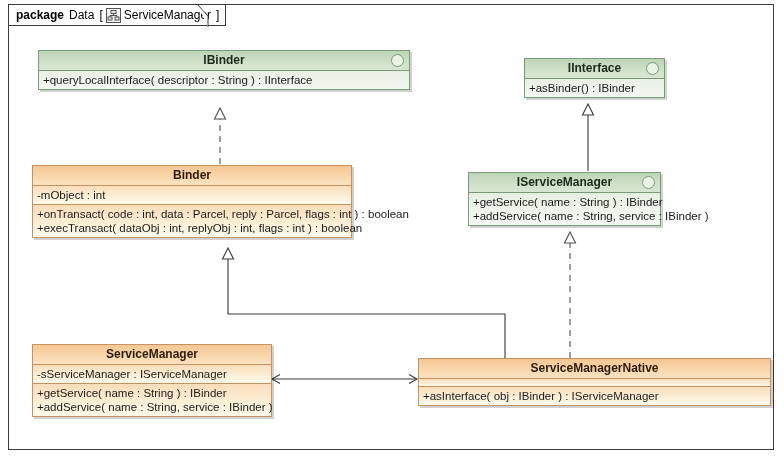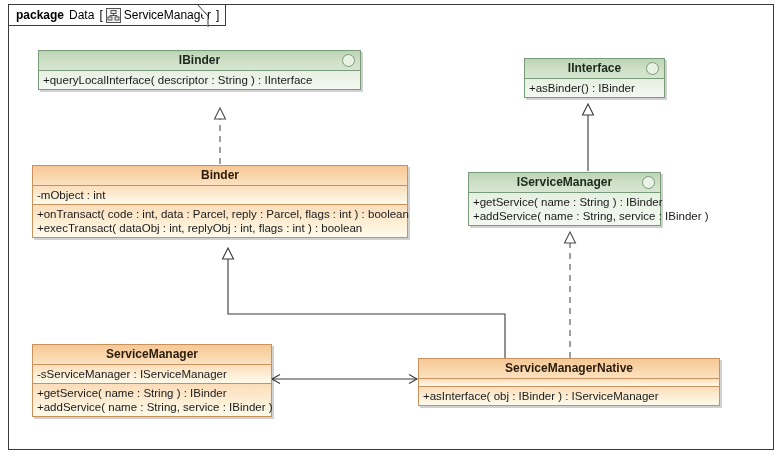--- a/index.html
+++ b/index.html
@@ -231,41 +231,41 @@
     </g>
 
      ServiceManagerNative (association, solid, open arrow) --&gt;
     <g>
       <path class="edge-solid" d="M272,379 L417,379"></path>
       <path class="open-arrow" d="M409,374.5 L417,379 L409,383.5"></path>
       <path class="open-arrow" d="M280,374.5 L272,379 L280,383.5"></path>
     </g>
   </svg>
 
-  <div class="uml-box iface" style="left:38px; top:50px; width:323px;">
+  <div class="uml-box iface" style="left:38px; top:50px; width:372px;">
     <div class="box-title">
       <span>IBinder</span>
       <span class="iface-mark"></span>
     </div>
     <div class="compartment">
       <div class="member">+queryLocalInterface( descriptor : String ) : IInterface</div>
     </div>
   </div>
 
   <div class="uml-box iface" style="left:524px; top:58px; width:141px;">
     <div class="box-title">
       <span>IInterface</span>
       <span class="iface-mark"></span>
     </div>
     <div class="compartment">
       <div class="member">+asBinder() : IBinder</div>
     </div>
   </div>
 
-  <div class="uml-box cls" style="left:32px; top:165px; width:376px;">
+  <div class="uml-box cls" style="left:32px; top:165px; width:320px;">
     <div class="box-title">
       <span>Binder</span>
     </div>
     <div class="compartment">
       <div class="member">-mObject : int</div>
     </div>
     <div class="compartment">
       <div class="member">+onTransact( code : int, data : Parcel, reply : Parcel, flags : int ) : boolean</div>
       <div class="member">+execTransact( dataObj : int, replyObj : int, flags : int ) : boolean</div>
     </div>
@@ -288,21 +288,21 @@
     </div>
     <div class="compartment">
       <div class="member">-sServiceManager : IServiceManager</div>
     </div>
     <div class="compartment">
       <div class="member">+getService( name : String ) : IBinder</div>
       <div class="member">+addService( name : String, service : IBinder )</div>
     </div>
   </div>
 
-  <div class="uml-box cls" style="left:418px; top:358px; width:302px;">
+  <div class="uml-box cls" style="left:418px; top:358px; width:353px;">
     <div class="box-title">
       <span>ServiceManagerNative</span>
     </div>
     <div class="compartment" style="height:7px;padding-top:0;padding-bottom:0;"></div>
     <div class="compartment">
       <div class="member">+asInterface( obj : IBinder ) : IServiceManager</div>
     </div>
   </div>
 
 </div>

